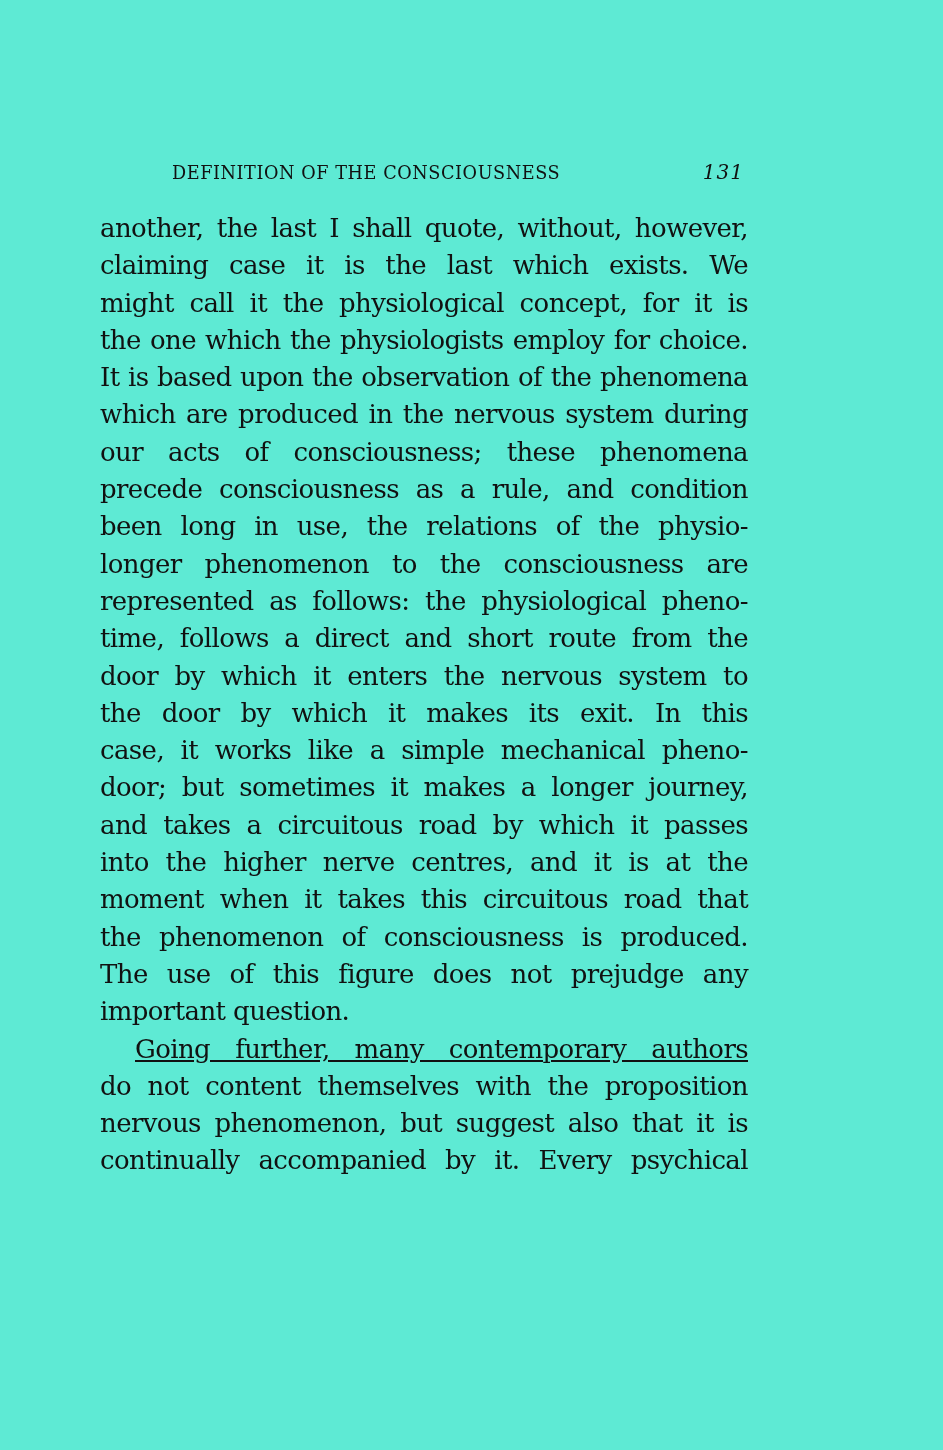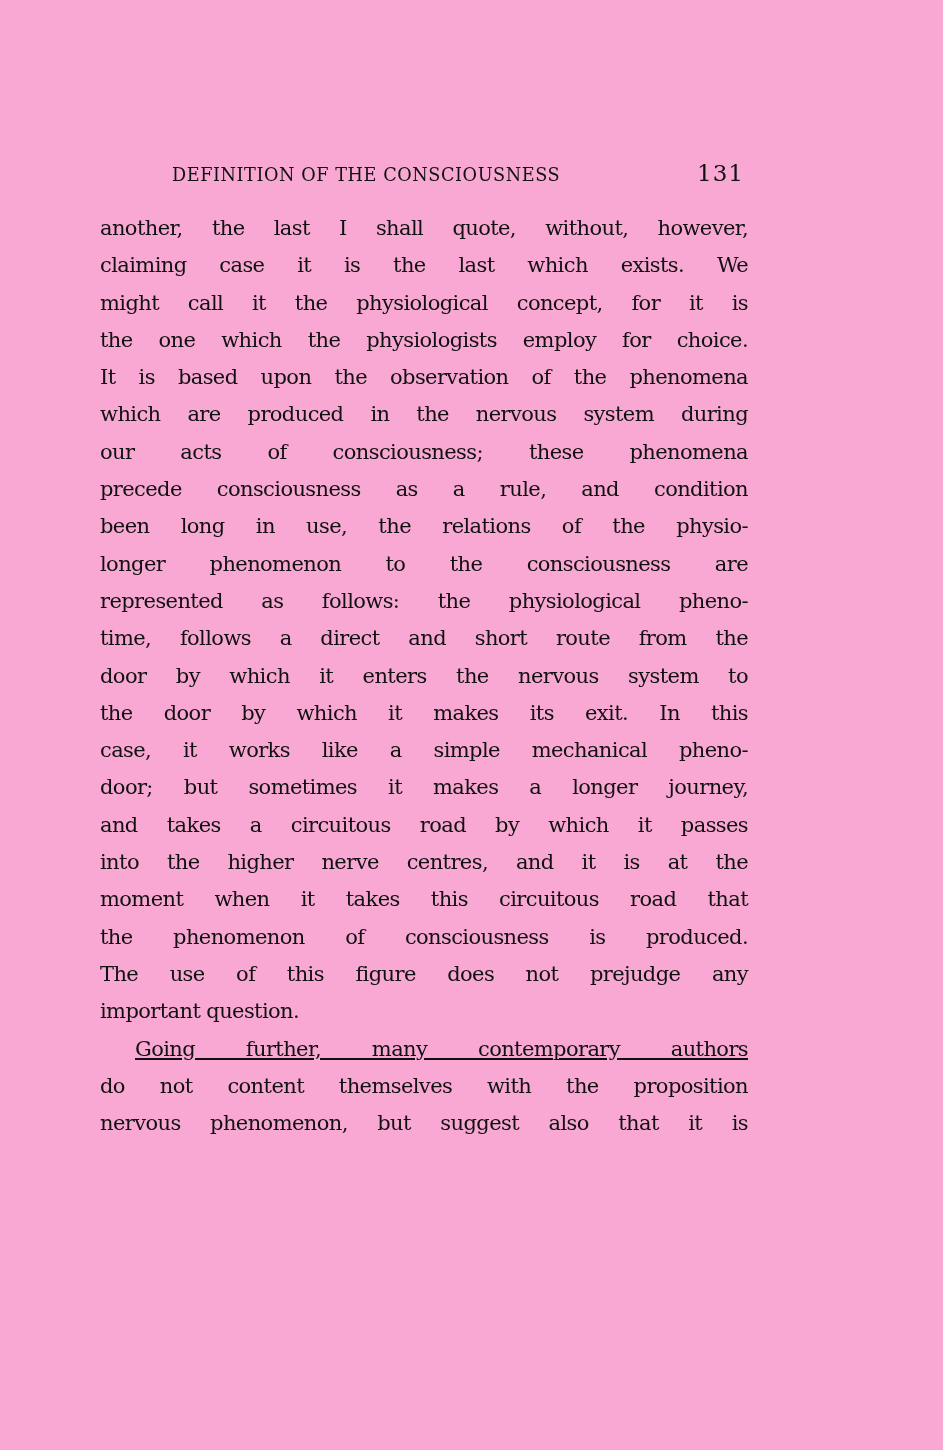--- a/index.html
+++ b/index.html
@@ -1,28 +1,28 @@
 <!DOCTYPE html>
 <html><head>
 <meta charset="utf-8">
 <style>
   html, body { margin: 0; padding: 0; background: #ffffff; }
   body { width: 943px; height: 1450px; position: relative; overflow: hidden; }
-  .page { position: absolute; left: 0; top: 0; width: 943px; height: 1450px; background: #f9a8d4; color: #111; }
+  .page { position: absolute; left: 0; top: 0; width: 943px; height: 1450px; background: #5eead4; color: #111; }
   .running-head {
     position: absolute; left: 172px; top: 160px; width: 572px; height: 30px;
     font-family: "DejaVu Serif", serif; font-size: 19px; letter-spacing: 0.6px;
     display: flex; justify-content: space-between; align-items: baseline;
     font-variant: normal;
   }
   .running-head .title { font-weight: normal; transform: scaleX(0.93); transform-origin: left; white-space: nowrap; }
-  .running-head .folio { font-size: 23px; letter-spacing: 1px; }
+  .running-head .folio { font-size: 20px; letter-spacing: 1px; font-style: italic; }
   .body-text {
     position: absolute; left: 100px; top: 210px; width: 648px;
-    font-family: "DejaVu Serif", serif; font-size: 21px; line-height: 37.3px;
+    font-family: "DejaVu Serif", serif; font-size: 26px; line-height: 37.3px;
   }
   .line {
     display: block; height: 37.3px; white-space: nowrap; text-align: justify;
     text-align-last: justify; overflow: visible; letter-spacing: -0.6px;
   }
   .line.last { text-align-last: left; }
   .line.indent { padding-left: 35px; text-decoration: underline; }
   .para-2 { margin-top: 0px; }
 </style>
 </head>
@@ -56,15 +56,16 @@
       <span class="line">into the higher nerve centres, and it is at the</span>
       <span class="line">moment when it takes this circuitous road that</span>
       <span class="line">the phenomenon of consciousness is produced.</span>
       <span class="line">The use of this figure does not prejudge any</span>
       <span class="line last">important question.</span>
     </div>
     <div class="para para-2">
       <span class="line indent">Going further, many contemporary authors</span>
       <span class="line">do not content themselves with the proposition</span>
       <span class="line">nervous phenomenon, but suggest also that it is</span>
+      <span class="line">continually accompanied by it. Every psychical</span>
     </div>
   </div>
 </div>
 
 </body></html>

